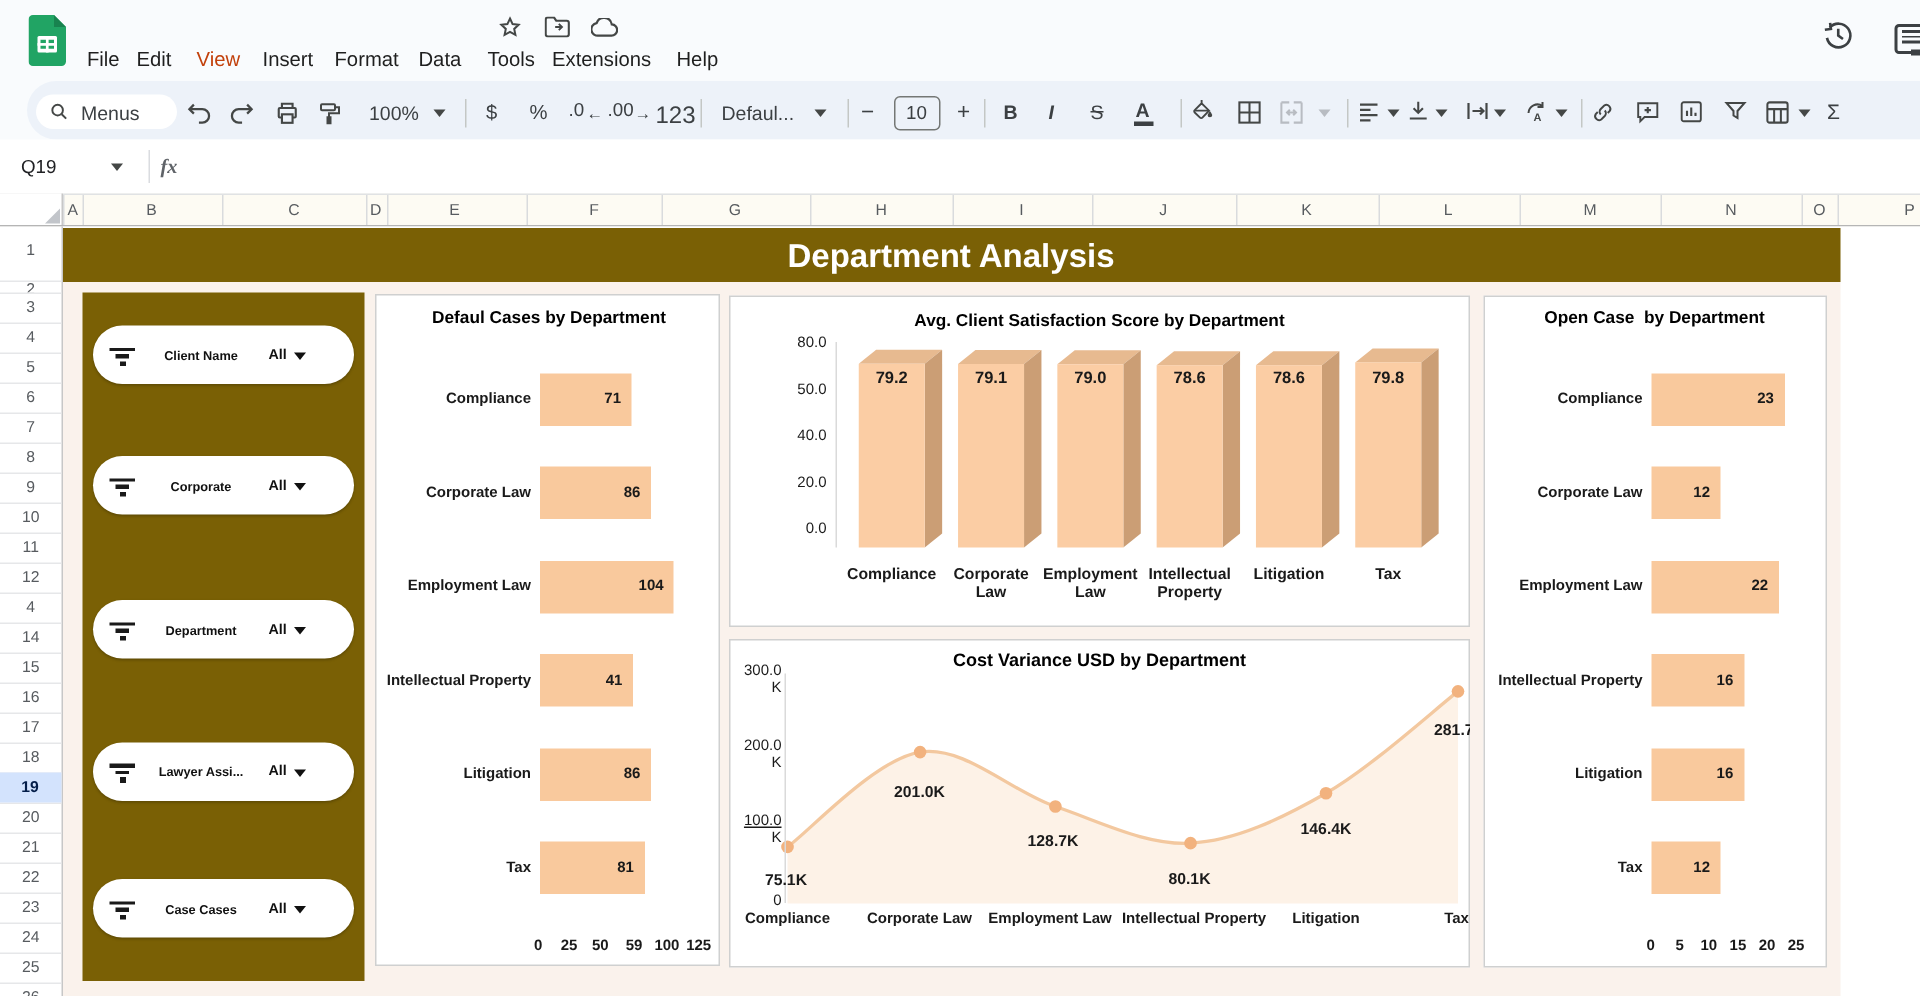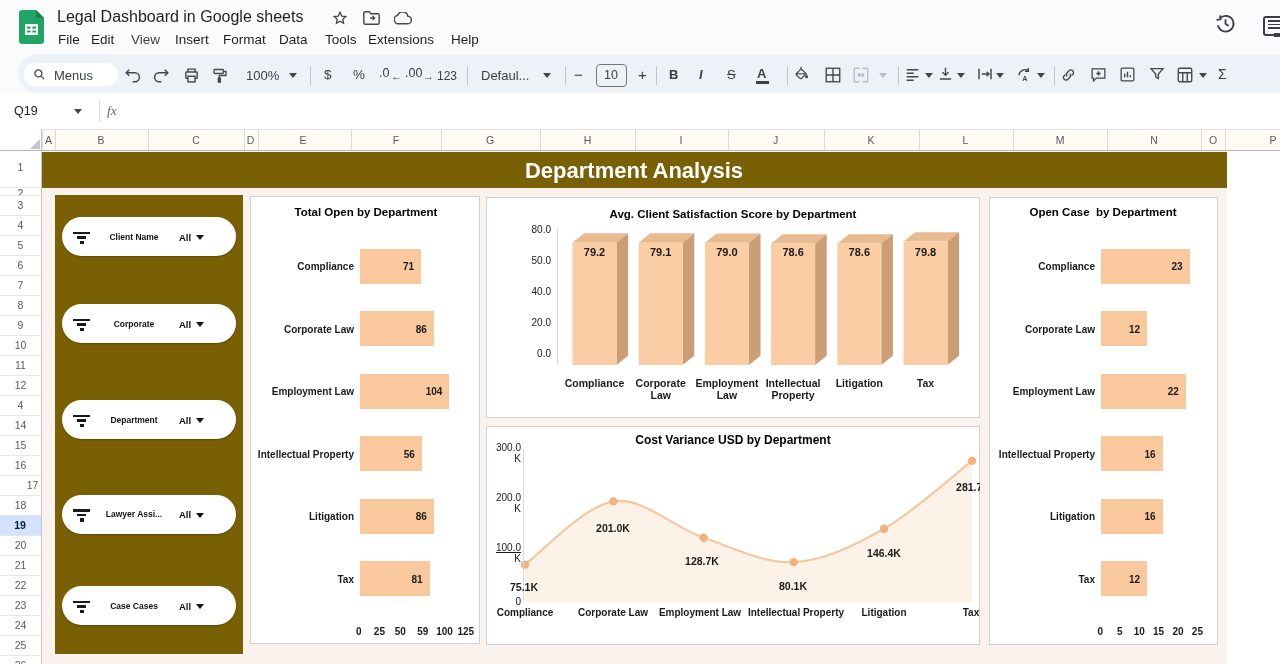--- a/index.html
+++ b/index.html
@@ -16,36 +16,35 @@
 
 <svg class="abs" style="left:19px;top:10px;" width="26" height="34" viewBox="0 0 26 34">
   <path d="M2 0 H17 L25 8 V31 a3 3 0 0 1 -3 3 H3 a3 3 0 0 1 -3 -3 V3 a3 3 0 0 1 3 -3 Z" fill="#21a464"></path>
   <path d="M17 0 L25 8 H17 Z" fill="#18834f"></path>
   <rect x="6" y="14" width="13" height="11" fill="#fff" rx="1"></rect>
   <rect x="8" y="16.5" width="9" height="6" fill="#21a464"></rect>
   <rect x="6" y="18.7" width="13" height="1.8" fill="#fff"></rect>
   <rect x="11.6" y="14" width="1.8" height="11" fill="#fff"></rect>
 </svg>
 
-<div class="t" style="left:57px;top:8px;font-size:16px;color:#1f1f1f;">Legal Dashboard in Google sheets</div>
 
 <svg class="abs" style="left:332px;top:10px;" width="16" height="16" viewBox="0 0 24 24" fill="none" stroke="#444746" stroke-width="2">
       <path d="M12 3.5l2.6 5.6 6 .7-4.4 4.1 1.2 5.9-5.4-3-5.4 3 1.2-5.9L3.4 9.8l6-.7z"></path>
     </svg>
 <svg class="abs" style="left:363px;top:11px;" width="17" height="14" viewBox="0 0 24 20" fill="none" stroke="#444746" stroke-width="2">
       <path d="M1 3 a2 2 0 0 1 2-2 h6 l2 3 h10 a2 2 0 0 1 2 2 v11 a2 2 0 0 1 -2 2 h-18 a2 2 0 0 1 -2-2 Z"></path>
       <path d="M10 10 h6 M13.5 7 l3 3 -3 3" stroke-width="1.8"></path>
     </svg>
 <svg class="abs" style="left:394px;top:12px;" width="18" height="13" viewBox="0 0 24 17" fill="none" stroke="#444746" stroke-width="2">
       <path d="M7 15.5 h11 a5 5 0 0 0 0.5-10 a7 7 0 0 0 -13.5-1.2 A5.5 5.5 0 0 0 7 15.5 Z"></path>
     </svg>
 
 <div class="t" style="left:58px;top:32px;font-size:13.5px;color:#1f1f1f;">File</div>
 <div class="t" style="left:91px;top:32px;font-size:13.5px;color:#1f1f1f;">Edit</div>
-<div class="t" style="left:131px;top:32px;font-size:13.5px;color:#404040;">View</div>
+<div class="t" style="left:131px;top:32px;font-size:13.5px;color:#c2410c;">View</div>
 <div class="t" style="left:175px;top:32px;font-size:13.5px;color:#1f1f1f;">Insert</div>
 <div class="t" style="left:223px;top:32px;font-size:13.5px;color:#1f1f1f;">Format</div>
 <div class="t" style="left:279px;top:32px;font-size:13.5px;color:#1f1f1f;">Data</div>
 <div class="t" style="left:325px;top:32px;font-size:13.5px;color:#1f1f1f;">Tools</div>
 <div class="t" style="left:368px;top:32px;font-size:13.5px;color:#1f1f1f;">Extensions</div>
 <div class="t" style="left:451px;top:32px;font-size:13.5px;color:#1f1f1f;">Help</div>
 
 <svg class="abs" style="left:1215px;top:13px;" width="21" height="21" viewBox="0 0 24 24" fill="none" stroke="#3c4043" stroke-width="2">
       <path d="M5.5 6.2 A 9 9 0 1 1 3.4 14"></path>
       <path d="M12 7 v5.3 l3.6 2.6"></path>
@@ -85,21 +84,21 @@
     </svg>
 <div class="t" style="left:246px;top:68px;font-size:13px;color:#3c4043;">100%</div>
 <div class="tri" style="left:289px;top:73px;"></div>
 <div class="sep" style="left:310px;"></div>
 <div class="t" style="left:324px;top:67px;font-size:13.5px;color:#3c4043;">$</div>
 <div class="t" style="left:353px;top:67px;font-size:13.5px;color:#3c4043;">%</div>
 <div class="t" style="left:379px;top:66px;font-size:12.5px;color:#3c4043;">.0</div>
     <div class="t" style="left:391px;top:70px;font-size:11px;color:#3c4043;">←</div>
 <div class="t" style="left:405px;top:66px;font-size:12.5px;color:#3c4043;">.00</div>
     <div class="t" style="left:423px;top:70px;font-size:11px;color:#3c4043;">→</div>
-<div class="t" style="left:437px;top:69px;font-size:12px;color:#3c4043;">123</div>
+<div class="t" style="left:437px;top:69px;font-size:16px;color:#3c4043;">123</div>
 <div class="sep" style="left:467px;"></div>
 <div class="t" style="left:481px;top:68px;font-size:13px;color:#3c4043;">Defaul...</div>
 <div class="tri" style="left:543px;top:73px;"></div>
 <div class="sep" style="left:565px;"></div>
 <div class="t" style="left:574px;top:66px;font-size:15px;color:#3c4043;">−</div>
 <div class="abs" style="left:596px;top:64px;width:29px;height:21px;border:1px solid #747775;border-radius:4px;background:#edf2f9;"></div>
 <div class="t" style="left:604px;top:68px;font-size:12.5px;color:#3c4043;">10</div>
 <div class="t" style="left:638px;top:66px;font-size:15px;color:#3c4043;">+</div>
 <div class="sep" style="left:656px;"></div>
 <div class="t" style="left:669px;top:67px;font-size:13px;font-weight:bold;color:#3c4043;">B</div>
@@ -159,21 +158,21 @@
       <rect x="3" y="3" width="18" height="18" rx="2"></rect>
       <path d="M3 9 h18 M9 9 v12 M15 9 v12"></path>
     </svg>
 <div class="tri" style="left:1199px;top:73px;"></div>
 <div class="t" style="left:1218px;top:66px;font-size:14px;color:#3c4043;">Σ</div>
 
 <div class="abs" style="left:0;top:93px;width:1280px;height:36px;background:#fff;"></div>
 <div class="t" style="left:14px;top:104px;font-size:12.5px;color:#202124;">Q19</div>
 <div class="tri" style="left:74px;top:109px;border-left-width:4.5px;border-right-width:4.5px;"></div>
 <div class="abs" style="left:99px;top:100px;width:1px;height:22px;background:#dadce0;"></div>
-<div class="t" style="left:107px;top:103px;font-size:13.5px;font-style:italic;font-weight:normal;color:#5f6368;font-family:'Liberation Serif',serif;">fx</div>
+<div class="t" style="left:107px;top:103px;font-size:13.5px;font-style:italic;font-weight:bold;color:#5f6368;font-family:'Liberation Serif',serif;">fx</div>
 
 <div class="abs" style="left:0;top:129px;width:1280px;height:22px;background:#fdfbf3;border-top:1px solid #e0e2e4;"></div>
 <div class="abs" style="left:0;top:129px;width:41px;height:21px;background:#fff;border-right:1px solid #c7c7c7;border-bottom:1px solid #c7c7c7;"></div>
 <div class="abs" style="left:0;top:150px;width:1280px;height:1px;background:#b5b5b5;"></div>
 <div class="abs" style="width:0;height:0;border-left:10px solid transparent;border-bottom:10px solid #c2c5ca;left:30px;top:139px;"></div>
 
 <div class="t" style="left:48.5px;top:134px;font-size:10.5px;color:#575b5f;">
       <span style="position:absolute;transform:translateX(-50%);">A</span>
     </div>
 <div class="t" style="left:101px;top:134px;font-size:10.5px;color:#575b5f;">
@@ -283,21 +282,21 @@
 <div class="t" style="left:20.5px;top:424.5px;font-size:10.5px;color:#575b5f;">
       <span style="position:absolute;transform:translate(-50%,-50%);">14</span>
     </div>
 <div class="t" style="left:20.5px;top:444.5px;font-size:10.5px;color:#575b5f;">
       <span style="position:absolute;transform:translate(-50%,-50%);">15</span>
     </div>
 <div class="t" style="left:20.5px;top:464.5px;font-size:10.5px;color:#575b5f;">
       <span style="position:absolute;transform:translate(-50%,-50%);">16</span>
     </div>
 <div class="t" style="left:20.5px;top:484.5px;font-size:10.5px;color:#575b5f;">
-      <span style="position:absolute;transform:translate(-50%,-50%);margin-left:12px;">17</span>
+      <span style="position:absolute;transform:translate(-50%,-50%);">17</span>
     </div>
 <div class="t" style="left:20.5px;top:504.5px;font-size:10.5px;color:#575b5f;">
       <span style="position:absolute;transform:translate(-50%,-50%);">18</span>
     </div>
 <div class="t" style="left:20.5px;top:544.5px;font-size:10.5px;color:#575b5f;">
       <span style="position:absolute;transform:translate(-50%,-50%);">20</span>
     </div>
 <div class="t" style="left:20.5px;top:564.5px;font-size:10.5px;color:#575b5f;">
       <span style="position:absolute;transform:translate(-50%,-50%);">21</span>
     </div>
@@ -411,21 +410,21 @@
       <span style="position:absolute;transform:translate(-50%,-50%);">All</span>
     </div>
 <div class="abs" style="left:196px;top:604.0px;width:0;height:0;border-left:4.5px solid transparent;border-right:4.5px solid transparent;border-top:5.5px solid #111;"></div>
 
 <div class="abs" style="left:250px;top:196px;width:230px;height:448px;background:#fff;border:1px solid #cfd0d0;box-sizing:border-box;"></div>
 <div class="abs" style="left:486px;top:197px;width:494px;height:221px;background:#fff;border:1px solid #cfd0d0;box-sizing:border-box;"></div>
 <div class="abs" style="left:486px;top:426px;width:494px;height:219px;background:#fff;border:1px solid #cfd0d0;box-sizing:border-box;"></div>
 <div class="abs" style="left:989px;top:197px;width:229px;height:448px;background:#fff;border:1px solid #cfd0d0;box-sizing:border-box;"></div>
 
 <div class="t" style="left:366px;top:206px;font-size:11.5px;font-weight:bold;color:#000;">
-      <span style="position:absolute;transform:translateX(-50%);">Total Open by Department</span>
+      <span style="position:absolute;transform:translateX(-50%);">Defaul Cases by Department</span>
     </div>
 <div class="abs" style="left:360px;top:248.7px;width:61.0px;height:35px;background:#f9c99d;"></div>
 <div class="t" style="left:414.0px;top:266.2px;font-size:10px;font-weight:bold;color:#1a1a1a;">
       <span style="position:absolute;transform:translate(-100%,-50%);">71</span>
     </div>
 <div class="t" style="left:354px;top:266.2px;font-size:10px;font-weight:bold;color:#1a1a1a;">
       <span style="position:absolute;transform:translate(-100%,-50%);">Compliance</span>
     </div>
 <div class="abs" style="left:360px;top:311.2px;width:73.9px;height:35px;background:#f9c99d;"></div>
 <div class="t" style="left:426.9px;top:328.7px;font-size:10px;font-weight:bold;color:#1a1a1a;">
@@ -436,21 +435,21 @@
     </div>
 <div class="abs" style="left:360px;top:373.7px;width:89.4px;height:35px;background:#f9c99d;"></div>
 <div class="t" style="left:442.4px;top:391.2px;font-size:10px;font-weight:bold;color:#1a1a1a;">
       <span style="position:absolute;transform:translate(-100%,-50%);">104</span>
     </div>
 <div class="t" style="left:354px;top:391.2px;font-size:10px;font-weight:bold;color:#1a1a1a;">
       <span style="position:absolute;transform:translate(-100%,-50%);">Employment Law</span>
     </div>
 <div class="abs" style="left:360px;top:436.2px;width:61.9px;height:35px;background:#f9c99d;"></div>
 <div class="t" style="left:414.9px;top:453.7px;font-size:10px;font-weight:bold;color:#1a1a1a;">
-      <span style="position:absolute;transform:translate(-100%,-50%);">56</span>
+      <span style="position:absolute;transform:translate(-100%,-50%);">41</span>
     </div>
 <div class="t" style="left:354px;top:453.7px;font-size:10px;font-weight:bold;color:#1a1a1a;">
       <span style="position:absolute;transform:translate(-100%,-50%);">Intellectual Property</span>
     </div>
 <div class="abs" style="left:360px;top:498.7px;width:73.9px;height:35px;background:#f9c99d;"></div>
 <div class="t" style="left:426.9px;top:516.2px;font-size:10px;font-weight:bold;color:#1a1a1a;">
       <span style="position:absolute;transform:translate(-100%,-50%);">86</span>
     </div>
 <div class="t" style="left:354px;top:516.2px;font-size:10px;font-weight:bold;color:#1a1a1a;">
       <span style="position:absolute;transform:translate(-100%,-50%);">Litigation</span>

